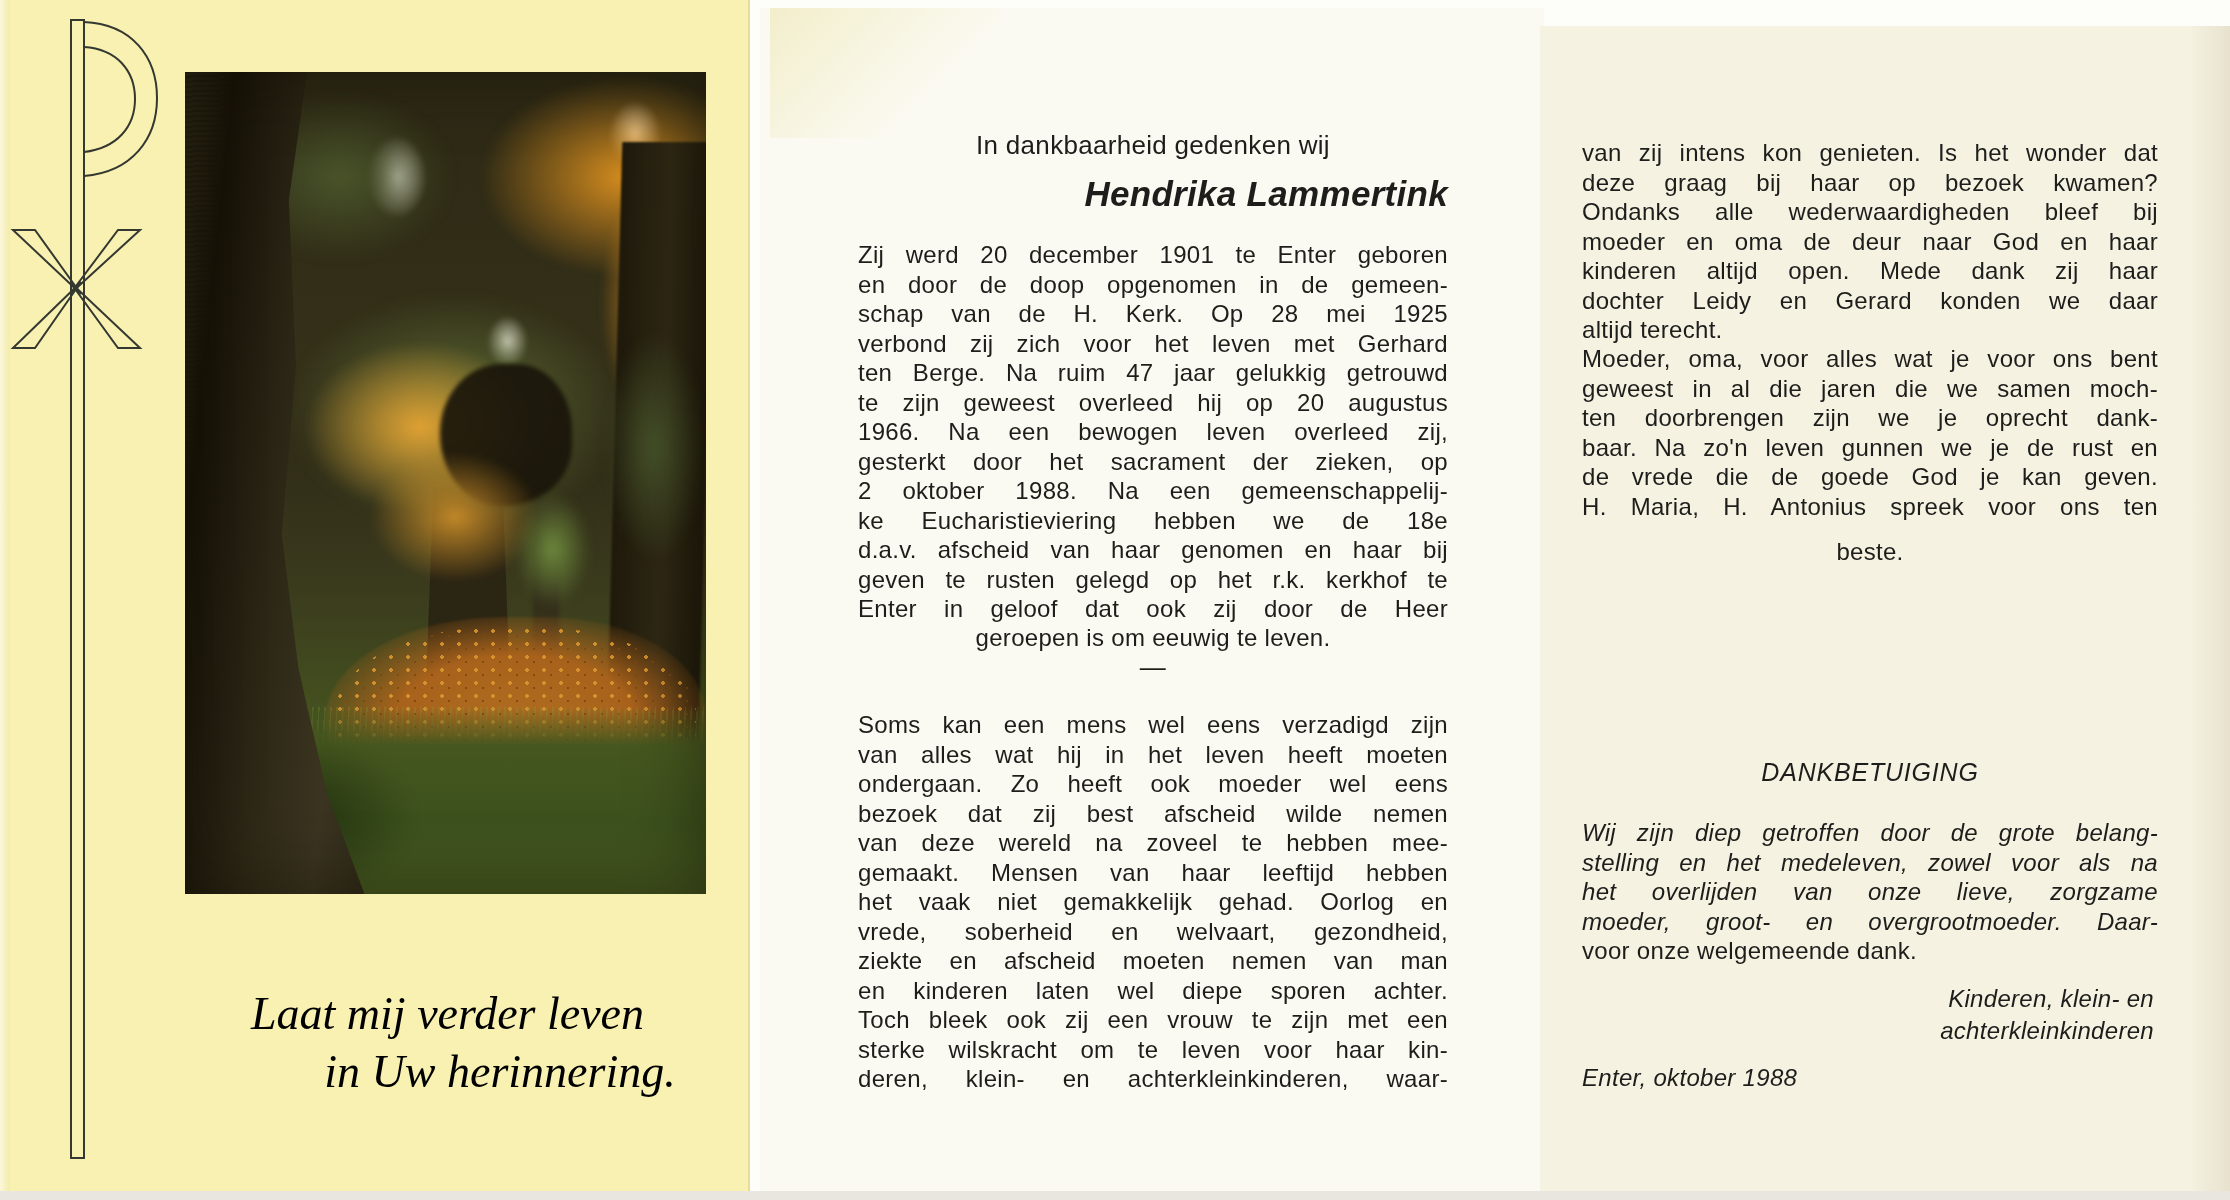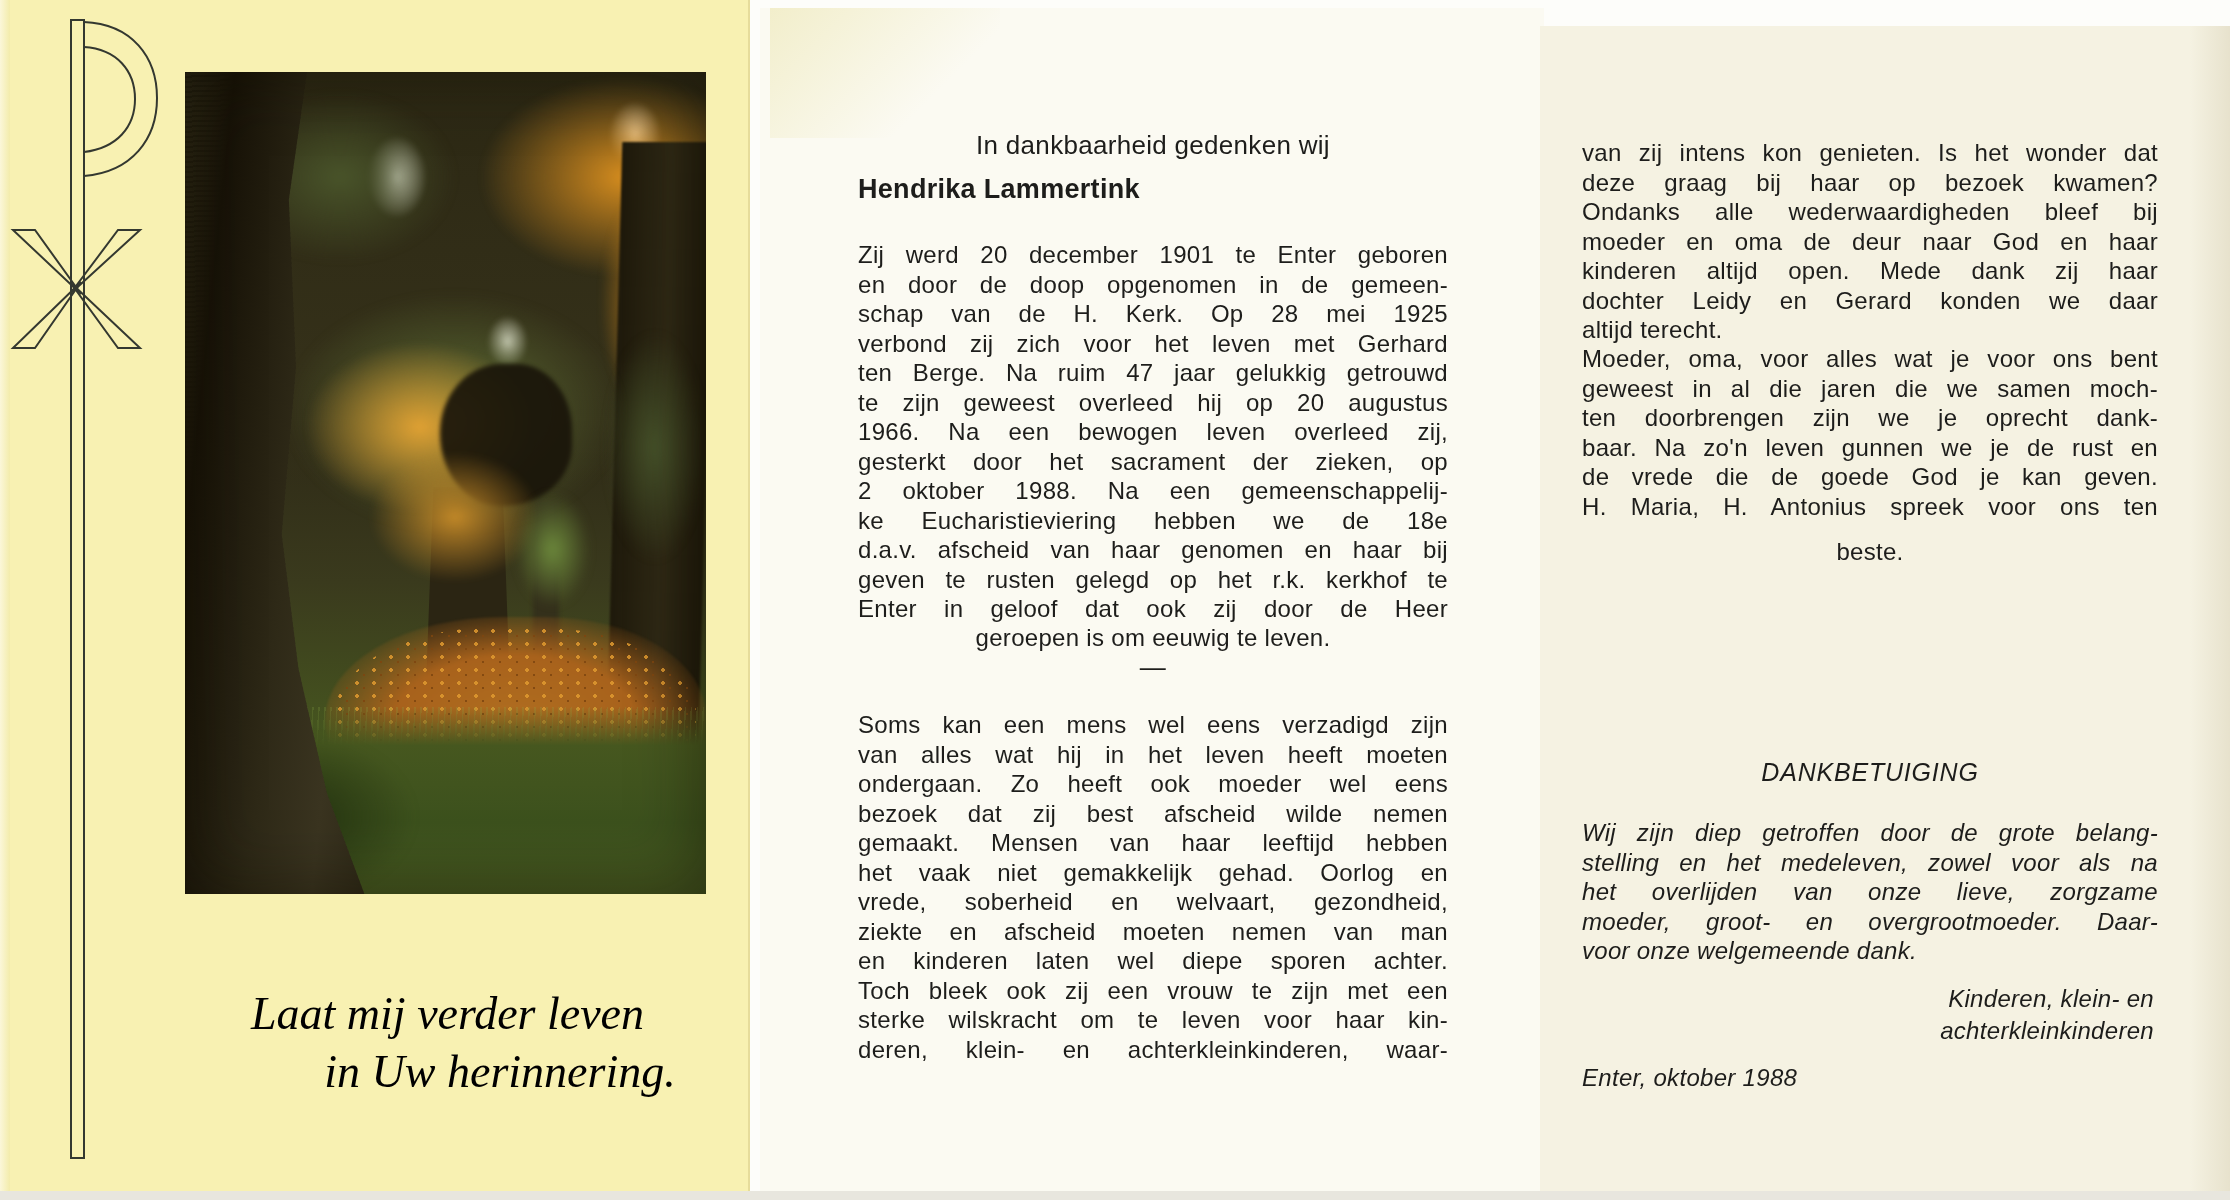--- a/index.html
+++ b/index.html
@@ -63,32 +63,32 @@
 
   
   .m-col{position:absolute;left:858px;top:0;width:590px;height:1200px;}
   .r-col{position:absolute;left:1582px;top:0;width:576px;height:987px;}
   .m-col>div,.r-col>div{position:absolute;width:100%;}
   .body-txt{font-size:24px;letter-spacing:.3px;}
   .jline{height:29.5px;line-height:29.5px;text-align:justify;text-align-last:justify;}
   .pline{height:29.5px;line-height:29.5px;text-align:left;}
   .cline{height:29.5px;line-height:29.5px;text-align:center;}
   .m-heading{top:130px;text-align:center;font-size:26px;}
-  .m-name{top:174px;text-align:left;font-size:27px;font-weight:700;}
+  .m-name{top:174px;text-align:right;font-size:35px;font-weight:700;font-style:italic;}
   .m-para1{top:240px;}
   .m-para1-last{top:623px;}
   .m-dash{top:652px;text-align:center;font-size:26px;}
   .m-para2{top:710px;}
   .r-para1a{top:138px;}
   .r-short1{top:315px;}
   .r-para1b{top:344px;}
   .r-short2{top:537px;text-align:center;}
   .r-ack-h{top:758px;text-align:center;font-style:italic;font-size:25px;letter-spacing:.8px;}
   .r-ack{top:818px;font-style:italic;}
-  .r-ack-last{top:936px;font-style:italic;}
+  .r-ack-last{top:936px;}
   .r-sig{top:983px;right:4px;text-align:right;font-style:italic;line-height:32px;height:64px;}
   .r-date{top:1064px;font-style:italic;text-align:left;}
 </style>
 </head>
 <body>
 
 <div class="canvas">
 
   <div class="card-left">
     <div class="edge"></div>
@@ -161,20 +161,21 @@
         <div class="jline">geven te rusten gelegd op het r.k. kerkhof te</div>
         <div class="jline">Enter in geloof dat ook zij door de Heer</div>
       </div>
     <div class="m-para1-last cline">geroepen is om eeuwig te leven.</div>
     <div class="m-dash">—</div>
     <div class="m-para2">
         <div class="jline">Soms kan een mens wel eens verzadigd zijn</div>
         <div class="jline">van alles wat hij in het leven heeft moeten</div>
         <div class="jline">ondergaan. Zo heeft ook moeder wel eens</div>
         <div class="jline">bezoek dat zij best afscheid wilde nemen</div>
+        <div class="jline">van deze wereld na zoveel te hebben mee-</div>
         <div class="jline">gemaakt. Mensen van haar leeftijd hebben</div>
         <div class="jline">het vaak niet gemakkelijk gehad. Oorlog en</div>
         <div class="jline">vrede, soberheid en welvaart, gezondheid,</div>
         <div class="jline">ziekte en afscheid moeten nemen van man</div>
         <div class="jline">en kinderen laten wel diepe sporen achter.</div>
         <div class="jline">Toch bleek ook zij een vrouw te zijn met een</div>
         <div class="jline">sterke wilskracht om te leven voor haar kin-</div>
         <div class="jline">deren, klein- en achterkleinkinderen, waar-</div>
       </div>
   </div>

